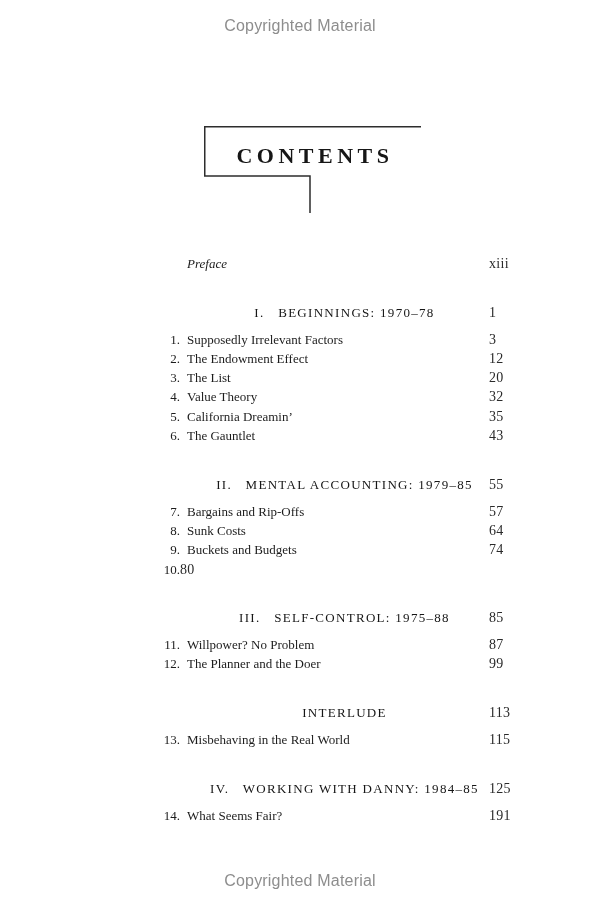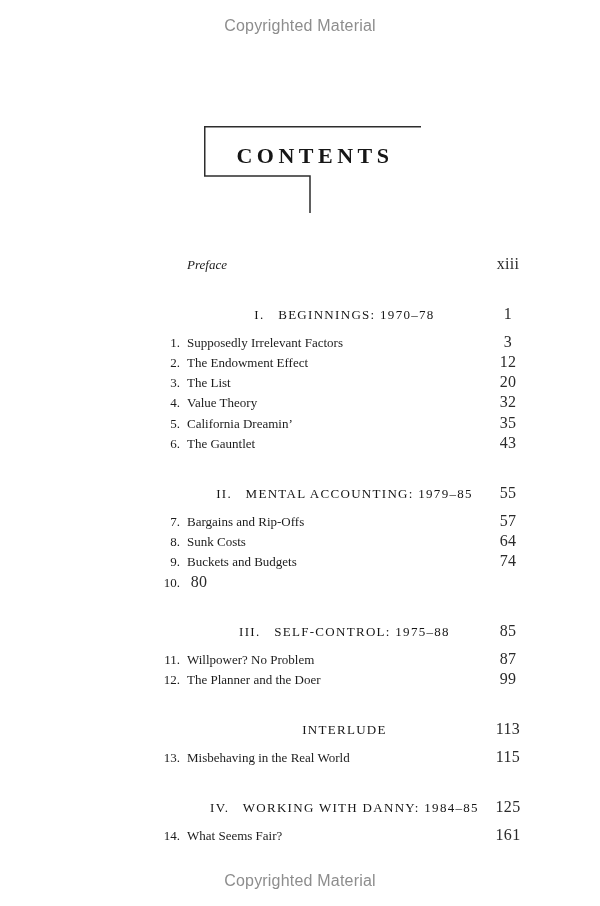--- a/index.html
+++ b/index.html
@@ -67,22 +67,22 @@
     text-align: right;
   }
   .title {
     flex: 1;
     margin-left: 7px;
   }
   .italic { font-style: italic; }
   .page-num {
     flex: none;
     width: 38px;
-    text-align: center;
-    font-size: 16px;
+    text-align: left;
+    font-size: 14px;
     letter-spacing: 0.3px;
     color: #2a2a2a;
   }
   .section-row {
     display: flex;
     align-items: baseline;
     line-height: 19.3px;
     margin-top: 29.5px;
     margin-bottom: 7.5px;
   }
@@ -201,20 +201,20 @@
       <span class="page-num">115</span>
     </div>
 
     <div class="section-row">
       <span class="heading">IV.   WORKING WITH DANNY: 1984–85</span>
       <span class="page-num">125</span>
     </div>
     <div class="row">
       <span class="num">14.</span>
       <span class="title">What Seems Fair?</span>
-      <span class="page-num">161</span>
+      <span class="page-num">191</span>
     </div>
 
   </div>
 
   <div class="notice bottom">Copyrighted Material</div>
 
 </div>
 
 </body></html>

